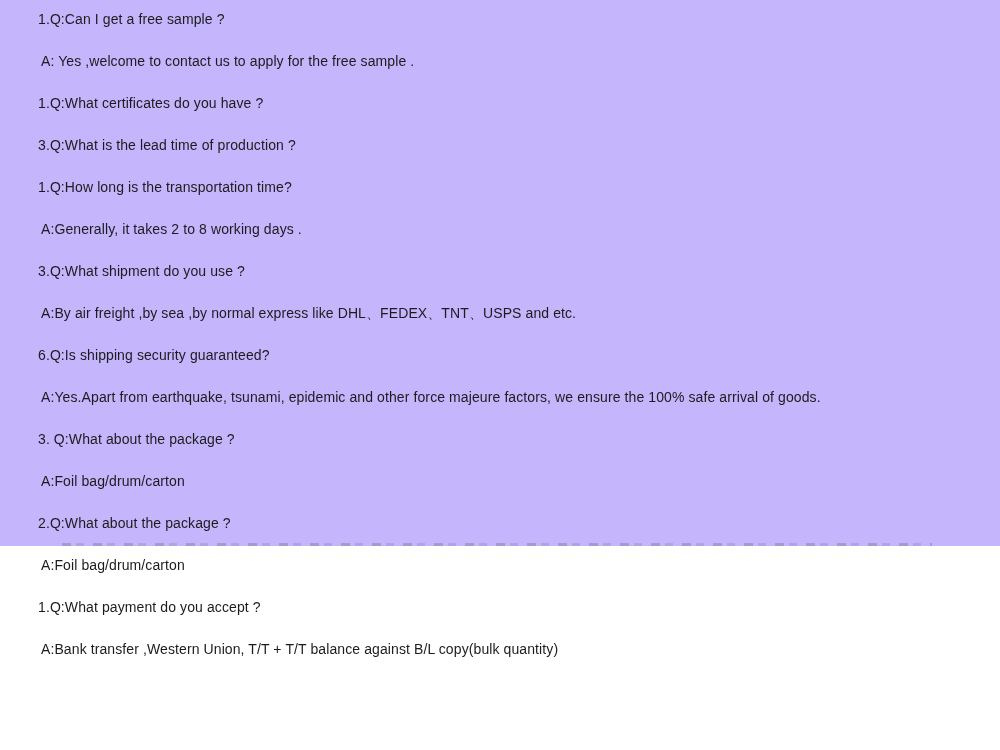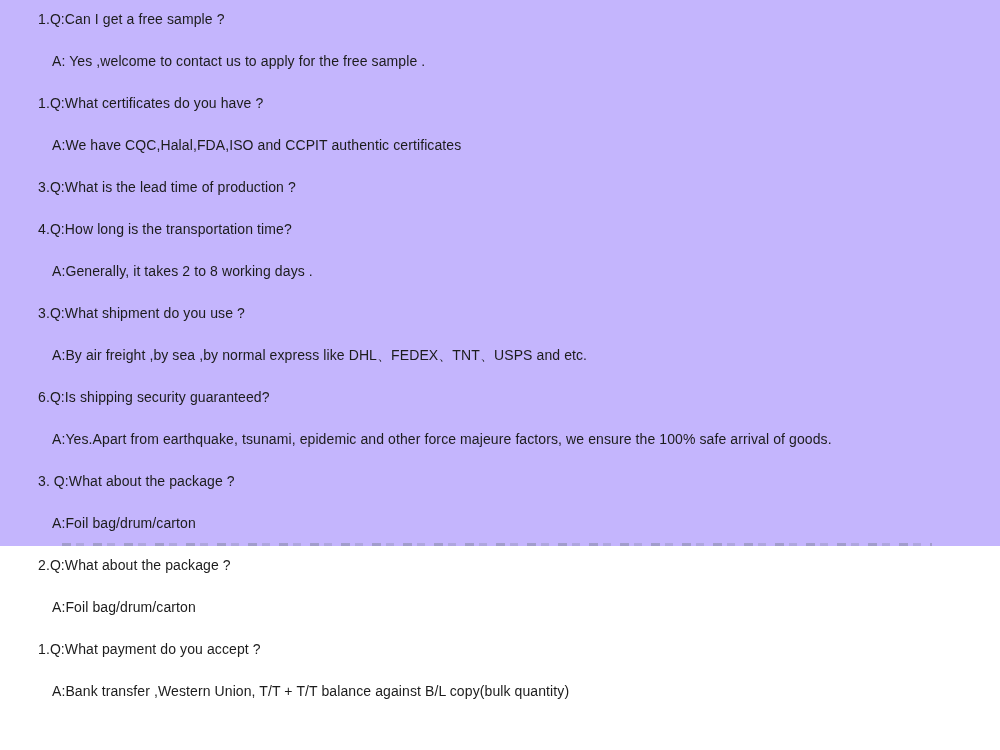--- a/index.html
+++ b/index.html
@@ -25,21 +25,21 @@
   }
   .line {
     height: 42px;
     line-height: 42px;
     font-size: 14px;
     color: #1c1c1c;
     white-space: nowrap;
     letter-spacing: 0.1px;
   }
   .q-line { padding-left: 38px; }
-  .a-line { padding-left: 52px; }
+  .a-line { padding-left: 41px; }
   .clipped-line {
     position: absolute;
     left: 62px;
     bottom: 0;
     width: 870px;
     height: 3px;
     background: repeating-linear-gradient(
       90deg,
       rgba(110, 120, 132, 0.40) 0px,
       rgba(110, 120, 132, 0.40) 9px,
@@ -54,25 +54,24 @@
 </style>
 </head>
 <body>
 
 <div class="page">
   <div class="faq">
     <div class="line q-line">1.Q:Can I get a free sample ?</div>
     <div class="line a-line">A: Yes ,welcome to contact us to apply for the free sample .</div>
 
     <div class="line q-line">1.Q:What certificates do you have ?</div>
-    <div class="line a-line">A:We have CQC,Halal,FDA,ISO and CCPIT authentic certificates</div>
 
     <div class="line q-line">3.Q:What is the lead time of production ?</div>
 
-    <div class="line q-line">4.Q:How long is the transportation time?</div>
+    <div class="line q-line">1.Q:How long is the transportation time?</div>
     <div class="line a-line">A:Generally, it takes 2 to 8 working days .</div>
 
     <div class="line q-line">3.Q:What shipment do you use ?</div>
     <div class="line a-line">A:By air freight ,by sea ,by normal express like DHL、FEDEX、TNT、USPS and etc.</div>
 
     <div class="line q-line">6.Q:Is shipping security guaranteed?</div>
     <div class="line a-line">A:Yes.Apart from earthquake, tsunami, epidemic and other force majeure factors, we ensure the 100% safe arrival of goods.</div>
 
     <div class="line q-line">3. Q:What about the package ?</div>
     <div class="line a-line">A:Foil bag/drum/carton</div>

